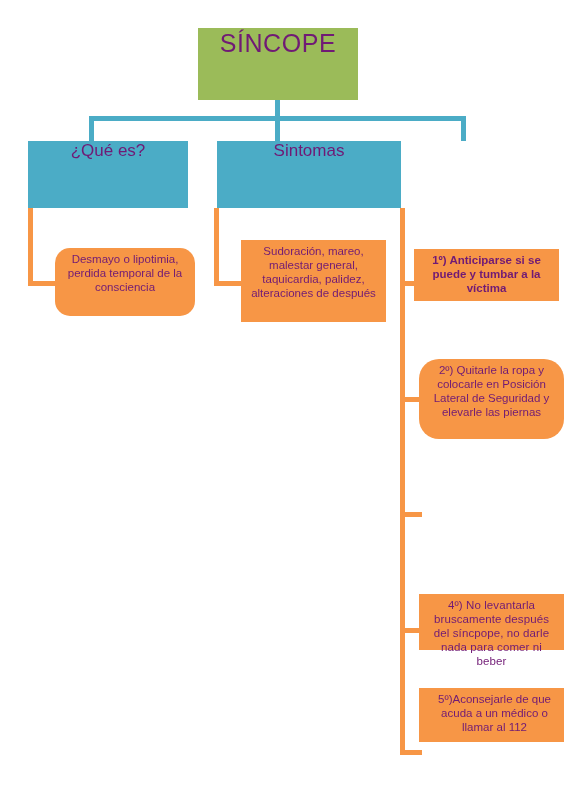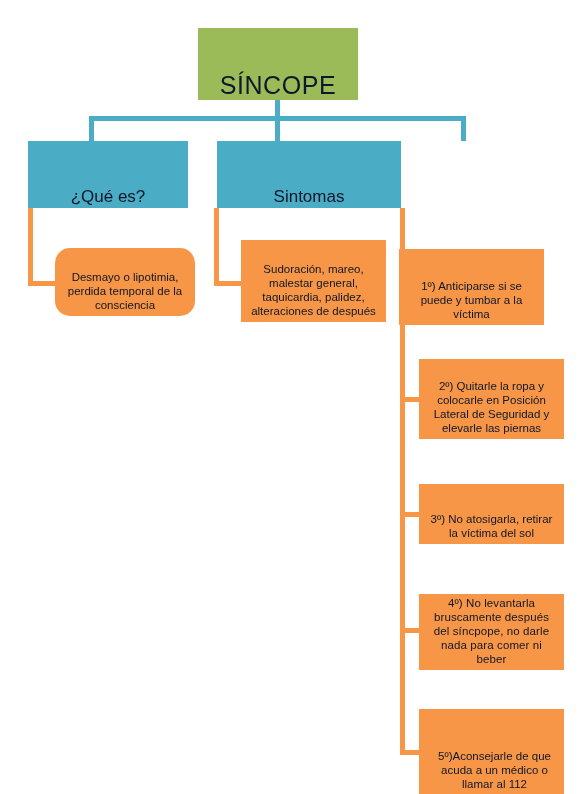--- a/index.html
+++ b/index.html
@@ -14,24 +14,24 @@
     position: relative;
     width: 586px;
     height: 794px;
     background: #ffffff;
     overflow: hidden;
   }
   .box {
     position: absolute;
     box-sizing: border-box;
     display: flex;
-    align-items: flex-end;
+    align-items: flex-start;
     justify-content: center;
     text-align: center;
-    color: #0f172a;
+    color: #701a75;
     line-height: 1.22;
   }
   .box-title {
     background: #9BBB59;
     font-size: 25px;
     letter-spacing: 0.6px;
     font-weight: normal;
   }
   .box-cat {
     background: #4BACC6;
@@ -97,29 +97,26 @@
   </div>
 
   <div class="conn conn-orange" style="left:400px; top:208px; width:5px; height:547px;"></div>
   <div class="conn conn-orange" style="left:400px; top:750px; width:22px; height:5px;"></div>
 
   <div class="conn conn-orange" style="left:400px; top:281px; width:22px; height:5px;"></div>
   <div class="conn conn-orange" style="left:400px; top:397px; width:22px; height:5px;"></div>
   <div class="conn conn-orange" style="left:400px; top:512px; width:22px; height:5px;"></div>
   <div class="conn conn-orange" style="left:400px; top:628px; width:22px; height:5px;"></div>
 
-  <div class="box box-note" style="left:399px; top:249px; width:145px; height:76px;">
+  <div class="box box-note" style="left:414px; top:249px; width:145px; height:52px;font-weight:bold;">
     <span class="note-text">1º) Anticiparse si se puede y tumbar a  la víctima</span>
   </div>
-  <div class="box box-note" style="left:419px; top:359px; width:145px; height:80px;">
+  <div class="box box-note" style="left:419px; top:359px; width:145px; height:80px;border-radius:20px;">
     <span class="note-text">2º) Quitarle la ropa y colocarle en Posición Lateral de Seguridad y elevarle las piernas</span>
   </div>
-  <div class="box box-note" style="left:419px; top:484px; width:145px; height:60px;">
-    <span class="note-text">3º) No atosigarla, retirar la víctima del sol</span>
-  </div>
-  <div class="box box-note alt" style="left:419px; top:594px; width:145px; height:76px;">
+  <div class="box box-note alt" style="left:419px; top:594px; width:145px; height:56px;">
     <span class="note-text">4º) No levantarla bruscamente después del síncpope,  no darle nada para comer ni beber</span>
   </div>
-  <div class="box box-note" style="left:419px; top:709px; width:145px; height:86px;padding-left:12px;">
+  <div class="box box-note" style="left:419px; top:688px; width:145px; height:54px;padding-left:12px;">
     <span class="note-text">5º)Aconsejarle de que acuda a un médico o llamar al 112</span>
   </div>
 
 </div>
 
 </body></html>

